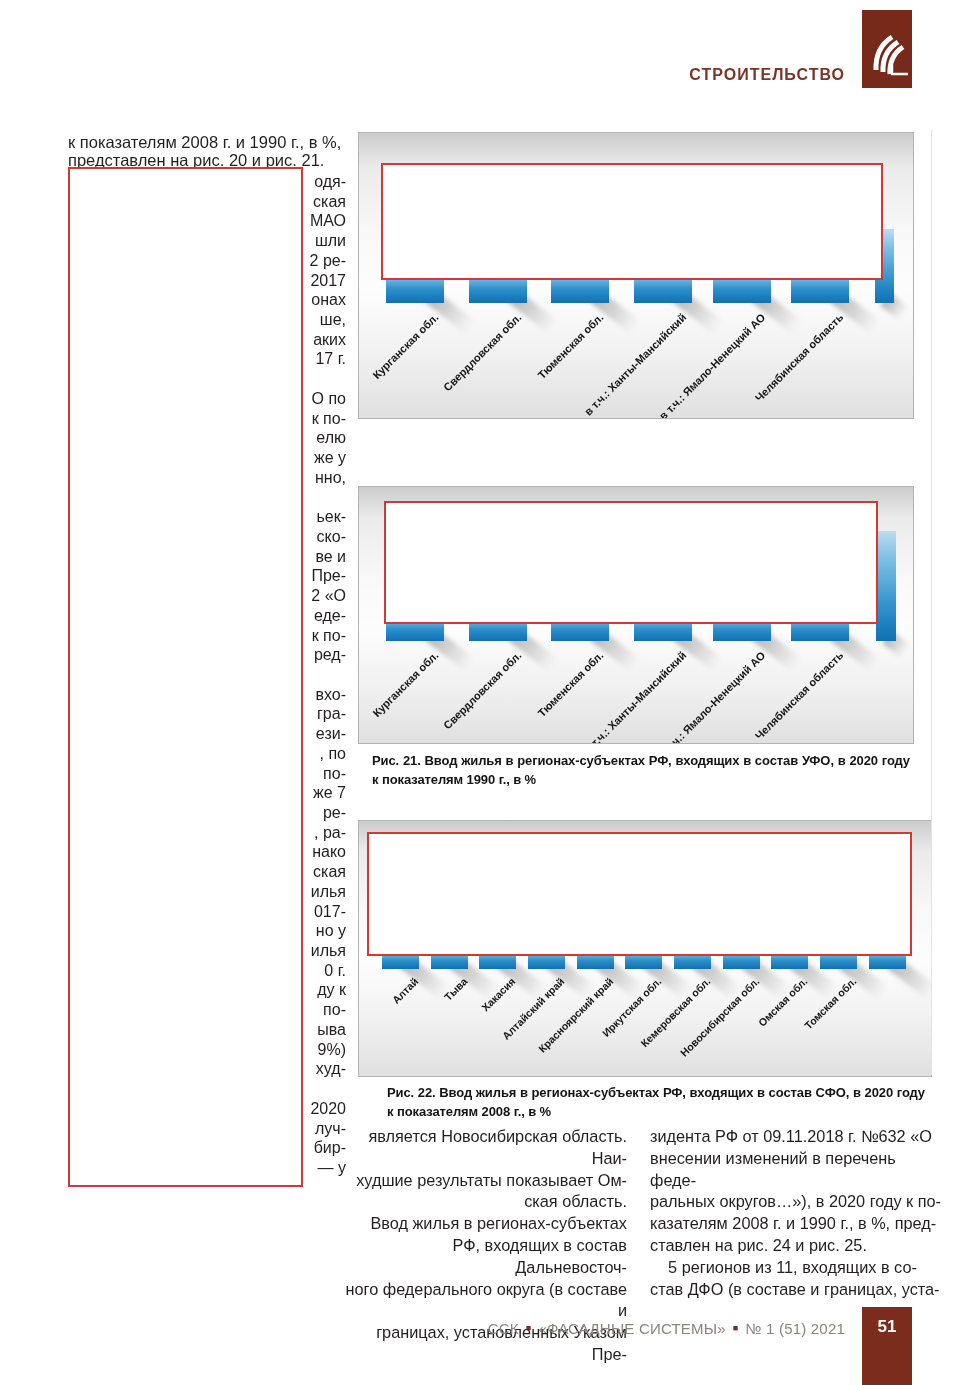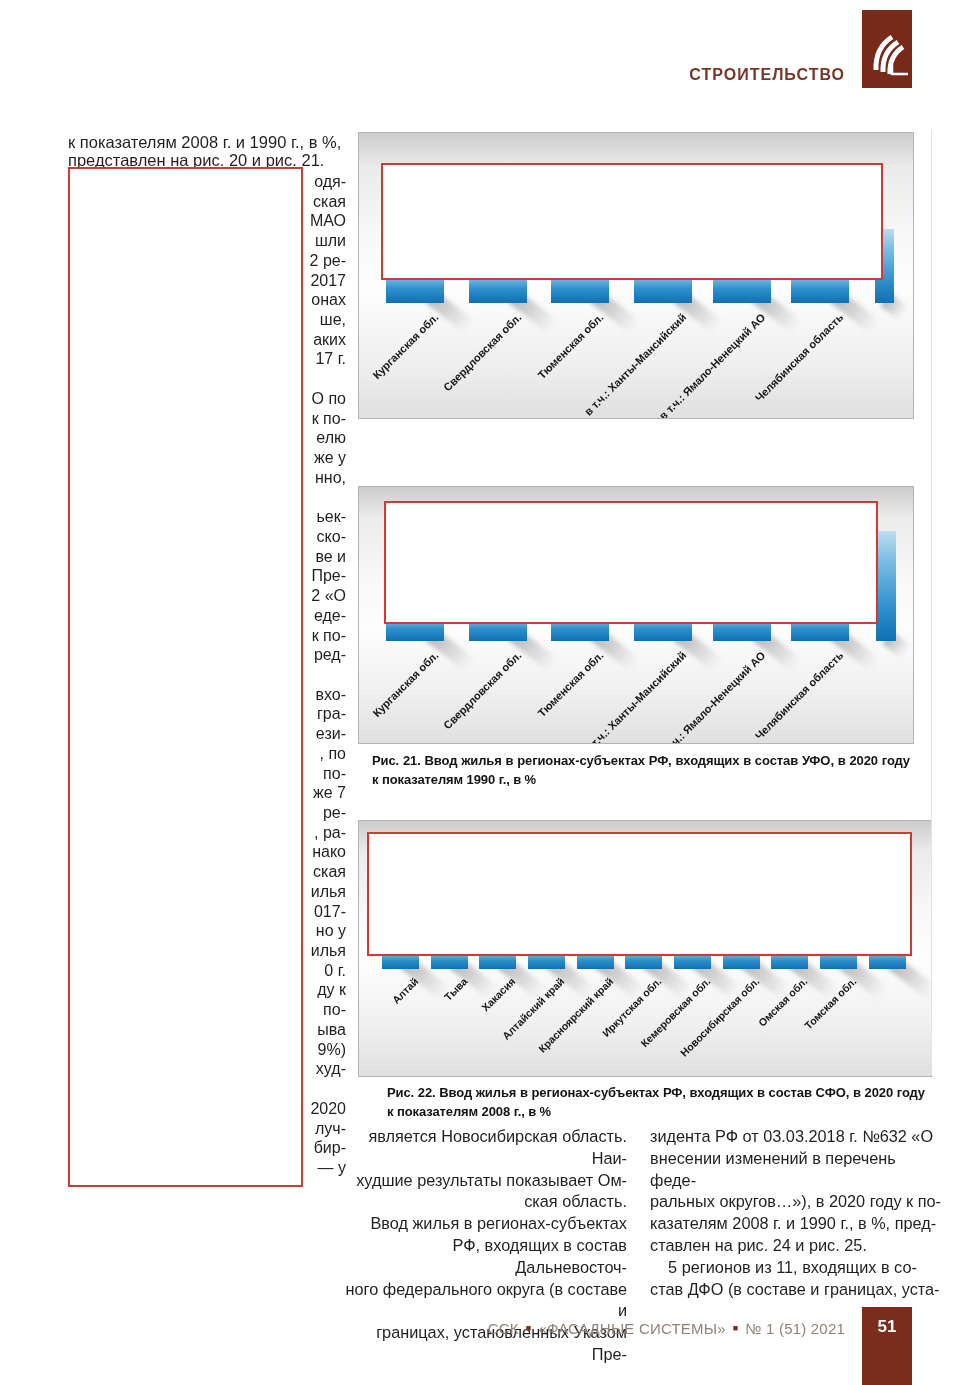--- a/index.html
+++ b/index.html
@@ -201,21 +201,21 @@
     </div>
   <div class="caption caption-3">Рис. 22. Ввод жилья в регионах-субъектах РФ, входящих в состав СФО, в 2020 году к показателям 2008 г., в %</div>
 
   <div class="bottom-col" id="col-2">является Новосибирская область. Наи-
 худшие результаты показывает Ом-
 ская область.
     Ввод жилья в регионах-субъектах
 РФ, входящих в состав Дальневосточ-
 ного федерального округа (в составе и
 границах, установленных Указом Пре-</div>
-  <div class="bottom-col" id="col-3">зидента РФ от 03.03.2018 г. №632 «О
+  <div class="bottom-col" id="col-3">зидента РФ от 09.11.2018 г. №632 «О
 внесении изменений в перечень феде-
 ральных округов…»), в 2020 году к по-
 казателям 2008 г. и 1990 г., в %, пред-
 ставлен на рис. 24 и рис. 25.
     5 регионов из 11, входящих в со-
 став ДФО (в составе и границах, уста-</div>
 
   <div class="edge-line"></div>
 
   <div class="footer-line">

